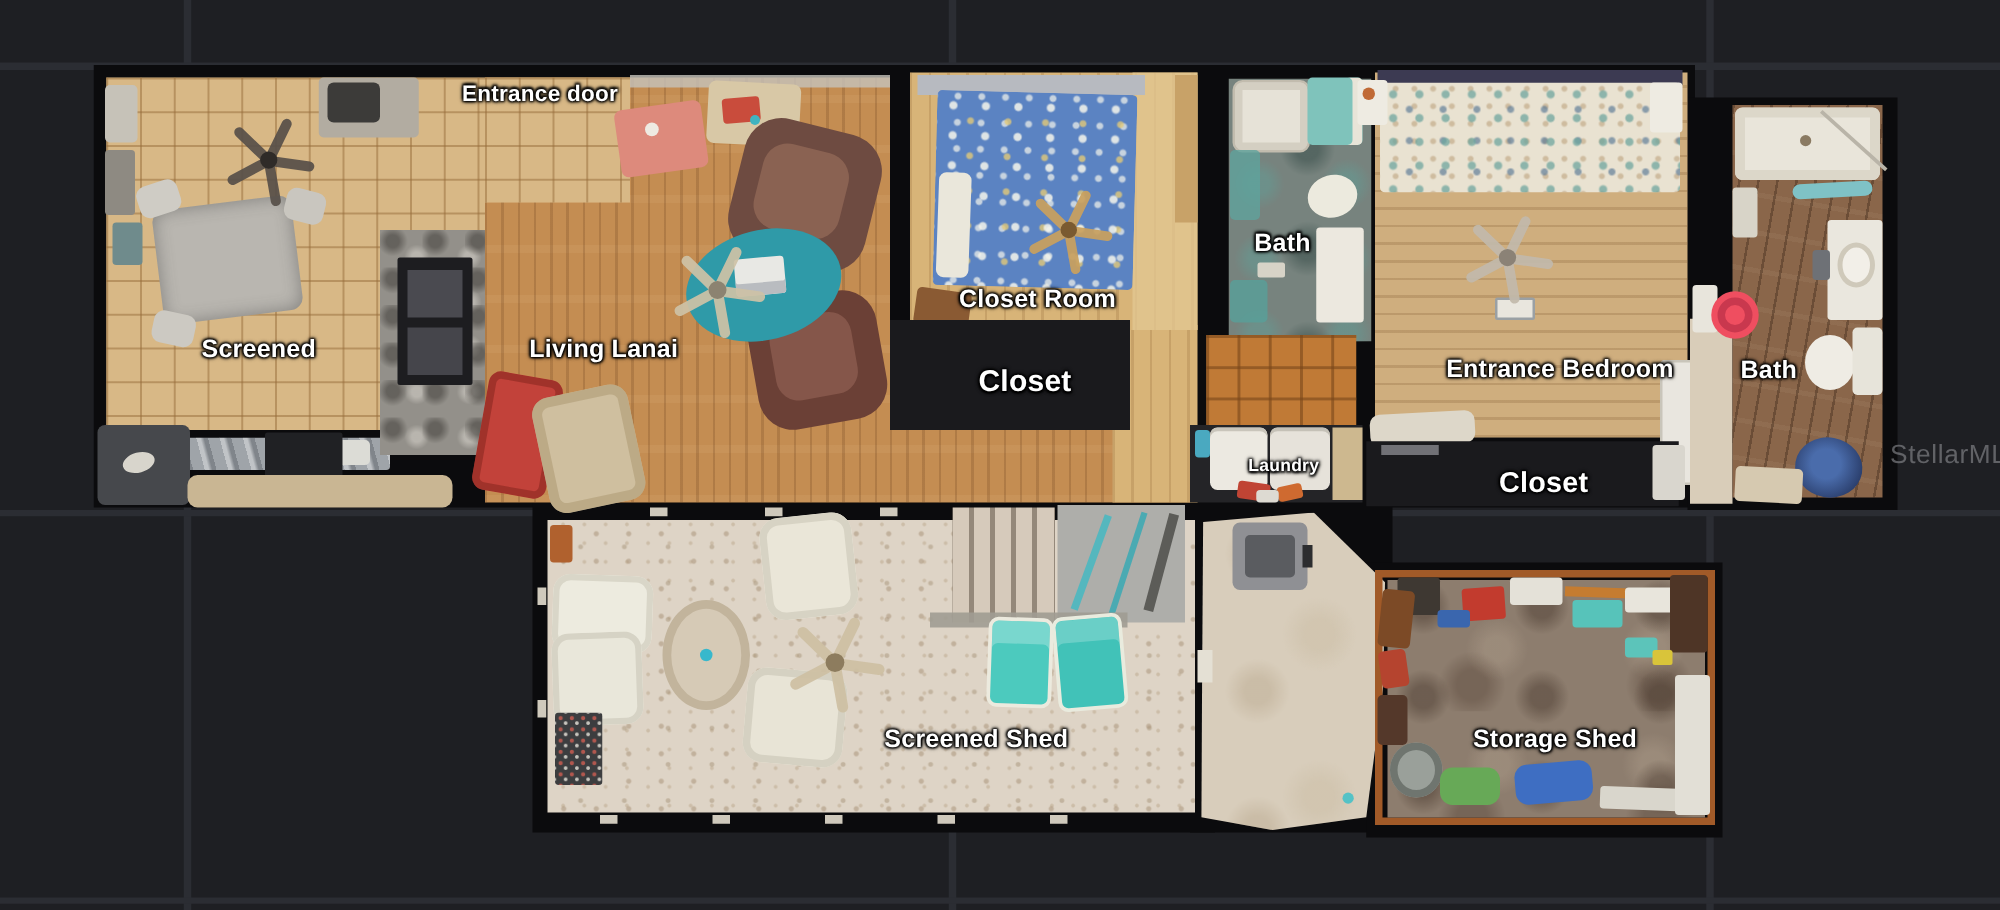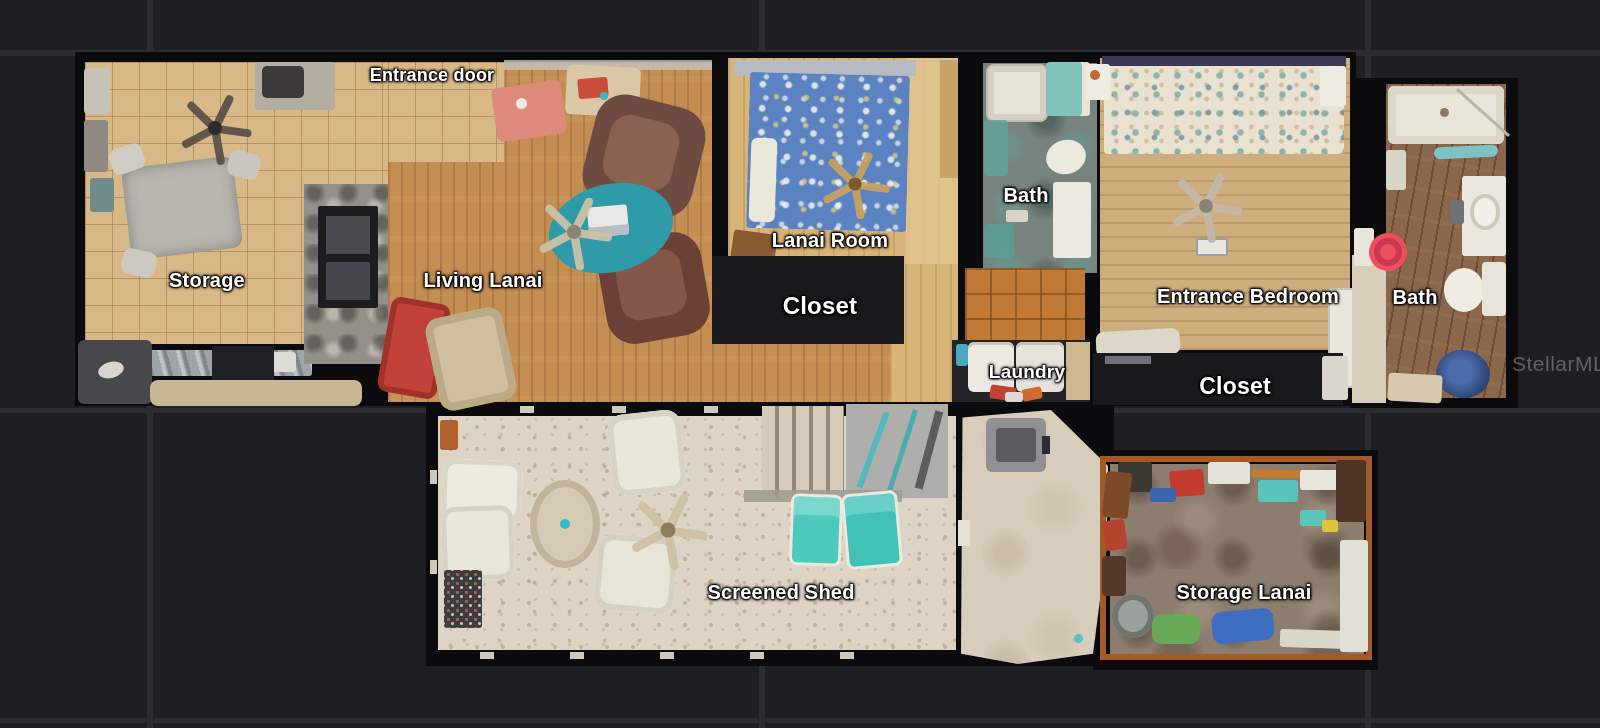--- a/index.html
+++ b/index.html
@@ -309,27 +309,27 @@
 
   <div class="abs ell" style="left:1112px;top:594px;width:42px;height:44px;background:#9aa09a;box-shadow:inset 0 0 0 6px #6f756f;"></div>
   <div class="abs" style="left:1152px;top:614px;width:48px;height:30px;background:#67a957;border-radius:10px;"></div>
   <div class="abs" style="left:1212px;top:610px;width:62px;height:32px;background:#3e6ec2;border-radius:10px;transform:rotate(-5deg);"></div>
   <div class="abs" style="left:1280px;top:630px;width:70px;height:18px;background:#d9d6cc;border-radius:3px;transform:rotate(2deg);"></div>
   <div class="abs" style="left:1300px;top:510px;width:26px;height:16px;background:#5cc4ba;border-radius:3px;"></div>
   <div class="abs" style="left:1322px;top:520px;width:16px;height:12px;background:#d9c43a;border-radius:2px;"></div>
   <div class="abs" style="left:1340px;top:540px;width:28px;height:112px;background:#e2dfd6;border-radius:3px;"></div>
 
   <div class="label" style="left:432px;top:75px;font-size:18px;">Entrance door</div>
-  <div class="label" style="left:207px;top:280px;font-size:20px;">Storage</div>
+  <div class="label" style="left:207px;top:280px;font-size:20px;">Screened</div>
   <div class="label" style="left:483px;top:280px;font-size:20px;">Living Lanai</div>
-  <div class="label" style="left:830px;top:240px;font-size:20px;">Lanai Room</div>
+  <div class="label" style="left:830px;top:240px;font-size:20px;">Closet Room</div>
   <div class="label" style="left:820px;top:306px;font-size:24px;">Closet</div>
   <div class="label" style="left:1026px;top:195px;font-size:20px;">Bath</div>
-  <div class="label" style="left:1027px;top:372px;font-size:19px;">Laundry</div>
+  <div class="label" style="left:1027px;top:372px;font-size:14px;">Laundry</div>
   <div class="label" style="left:1248px;top:296px;font-size:20px;">Entrance Bedroom</div>
   <div class="label" style="left:1235px;top:386px;font-size:23px;">Closet</div>
   <div class="label" style="left:1415px;top:297px;font-size:20px;">Bath</div>
   <div class="label" style="left:781px;top:592px;font-size:20px;">Screened Shed</div>
-  <div class="label" style="left:1244px;top:592px;font-size:20px;">Storage Lanai</div>
+  <div class="label" style="left:1244px;top:592px;font-size:20px;">Storage Shed</div>
 
   <div class="watermark" style="left:1512px;top:352px;">StellarMLS</div>
 
 </div>
 
 </body></html>

